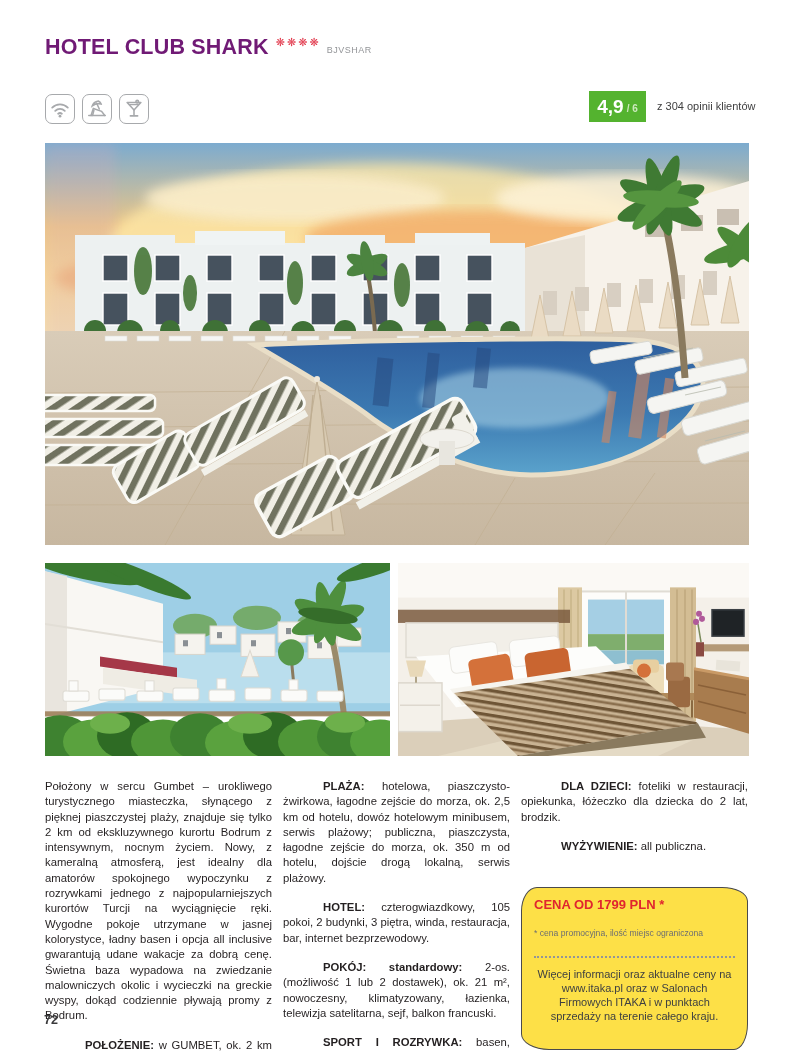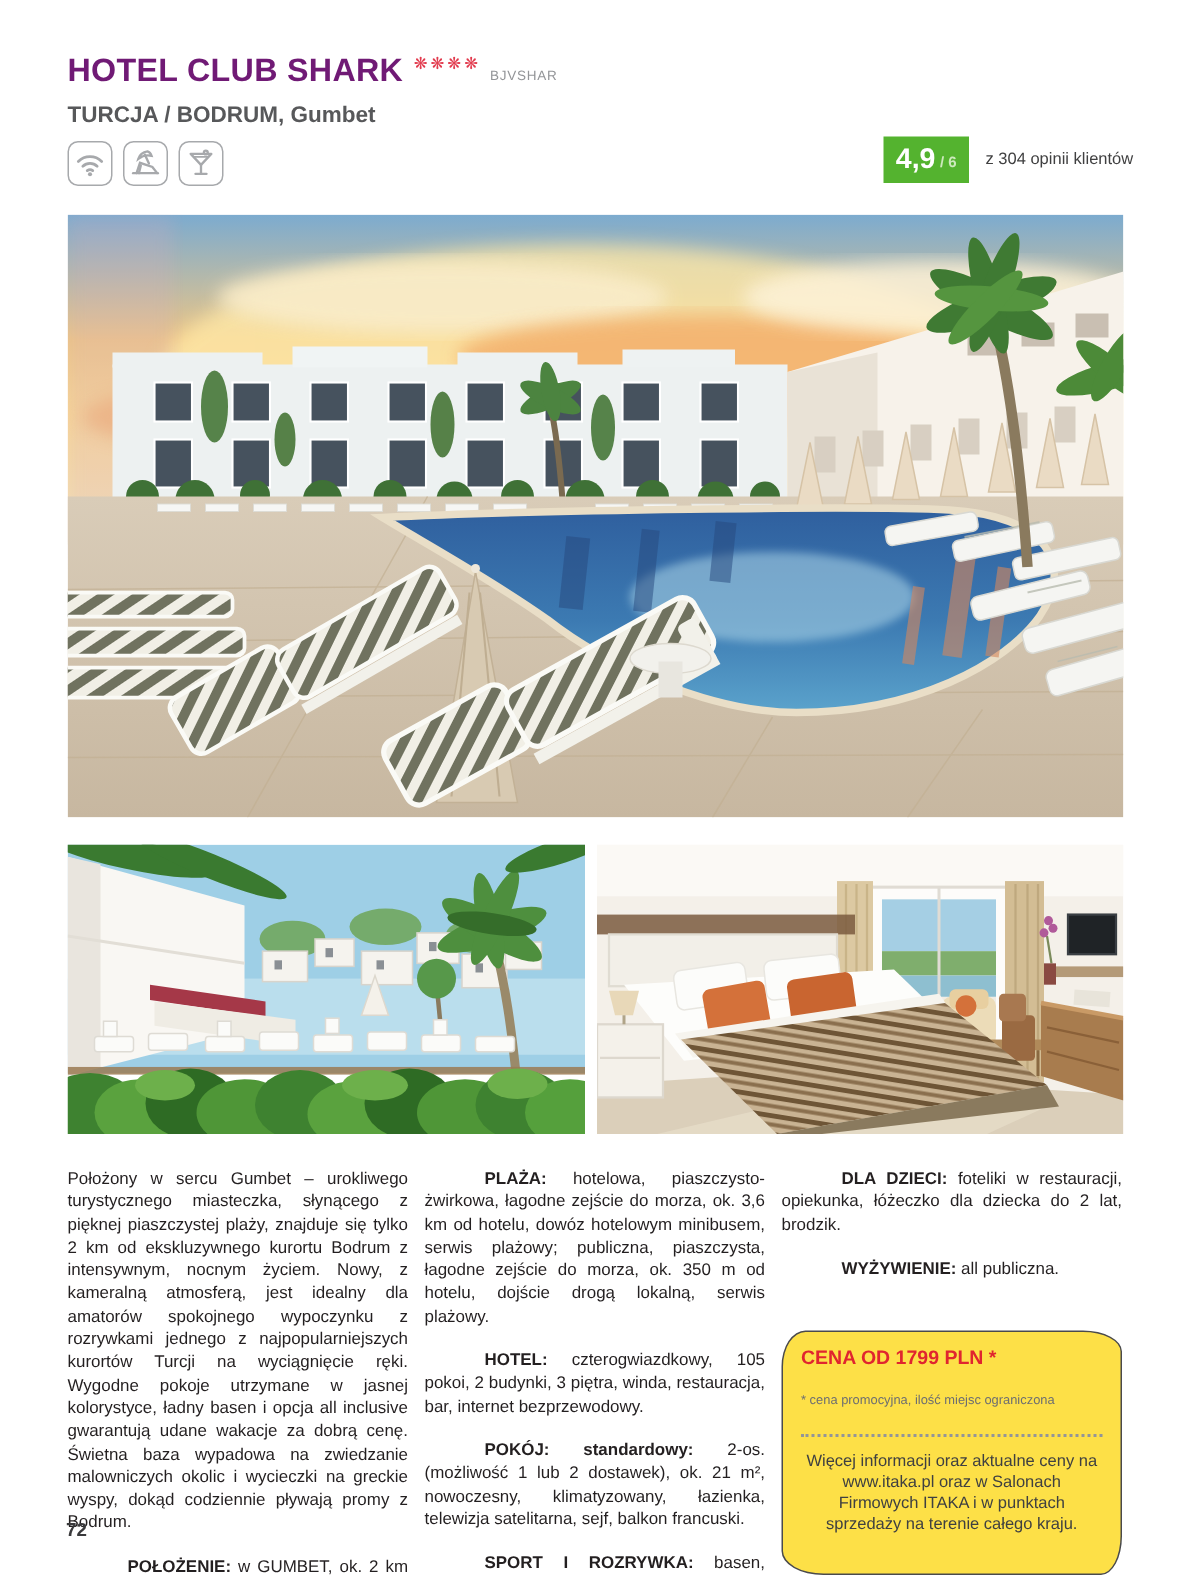--- a/index.html
+++ b/index.html
@@ -61,21 +61,20 @@
 </head>
 <body>
 
 <div class="page">
 
   <div class="header-row">
     <h1 class="hotel-title">HOTEL CLUB SHARK</h1>
     <span class="stars">❋❋❋❋</span>
     <span class="hotel-code">BJVSHAR</span>
   </div>
-  <div class="location">TURCJA / BODRUM, Gumbet</div>
 
   <div class="amenities">
     <span class="amenity">
       <svg width="22" height="22" viewBox="0 0 24 24" fill="none" stroke="#a7a9ac" stroke-width="2" stroke-linecap="round">
         <path d="M3.5 10.5 a12 12 0 0 1 17 0"></path>
         <path d="M6.8 14 a7.4 7.4 0 0 1 10.4 0"></path>
         <path d="M10 17.2 a3.2 3.2 0 0 1 4 0"></path>
         <circle cx="12" cy="19.8" r="1.5" fill="#a7a9ac" stroke="none"></circle>
       </svg>
     </span>
@@ -495,21 +494,21 @@
     <p>Położony w sercu Gumbet – urokliwego turystycznego miasteczka, słynącego z pięknej piaszczystej plaży, znajduje się tylko 2 km od ekskluzywnego kurortu Bodrum z intensywnym, nocnym życiem. Nowy, z kameralną atmosferą, jest idealny dla amatorów spokojnego wypoczynku z rozrywkami jednego z najpopularniejszych kurortów Turcji na wyciągnięcie ręki. Wygodne pokoje utrzymane w jasnej kolorystyce, ładny basen i opcja all inclusive gwarantują udane wakacje za dobrą cenę. Świetna baza wypadowa na zwiedzanie malowniczych okolic i wycieczki na greckie wyspy, dokąd codziennie pływają promy z Bodrum.</p>
     <p>
       <span class="sec-label">POŁOŻENIE:</span>
       <span>w GUMBET, ok. 2 km od centrum Bodrum, ok. 42 km od lotniska w Bodrum-Milas, przystanek autobusowy ok. 50 m od hotelu.</span>
     </p>
   </div>
 
   <div class="col col-2">
     <p>
       <span class="sec-label">PLAŻA:</span>
-      <span>hotelowa, piaszczysto-żwirkowa, łagodne zejście do morza, ok. 3,6 km od hotelu, dowóz hotelowym minibusem, serwis plażowy; publiczna, piaszczysta, łagodne zejście do morza, ok. 350 m od hotelu, dojście drogą lokalną, serwis plażowy.</span>
+      <span>hotelowa, piaszczysto-żwirkowa, łagodne zejście do morza, ok. 2,5 km od hotelu, dowóz hotelowym minibusem, serwis plażowy; publiczna, piaszczysta, łagodne zejście do morza, ok. 350 m od hotelu, dojście drogą lokalną, serwis plażowy.</span>
     </p>
     <p>
       <span class="sec-label">HOTEL:</span>
       <span>czterogwiazdkowy, 105 pokoi, 2 budynki, 3 piętra, winda, restauracja, bar, internet bezprzewodowy.</span>
     </p>
     <p>
       <span class="sec-label">POKÓJ: standardowy:</span>
       <span>2-os. (możliwość 1 lub 2 dostawek), ok. 21 m², nowoczesny, klimatyzowany, łazienka, telewizja satelitarna, sejf, balkon francuski.</span>
     </p>
     <p>

